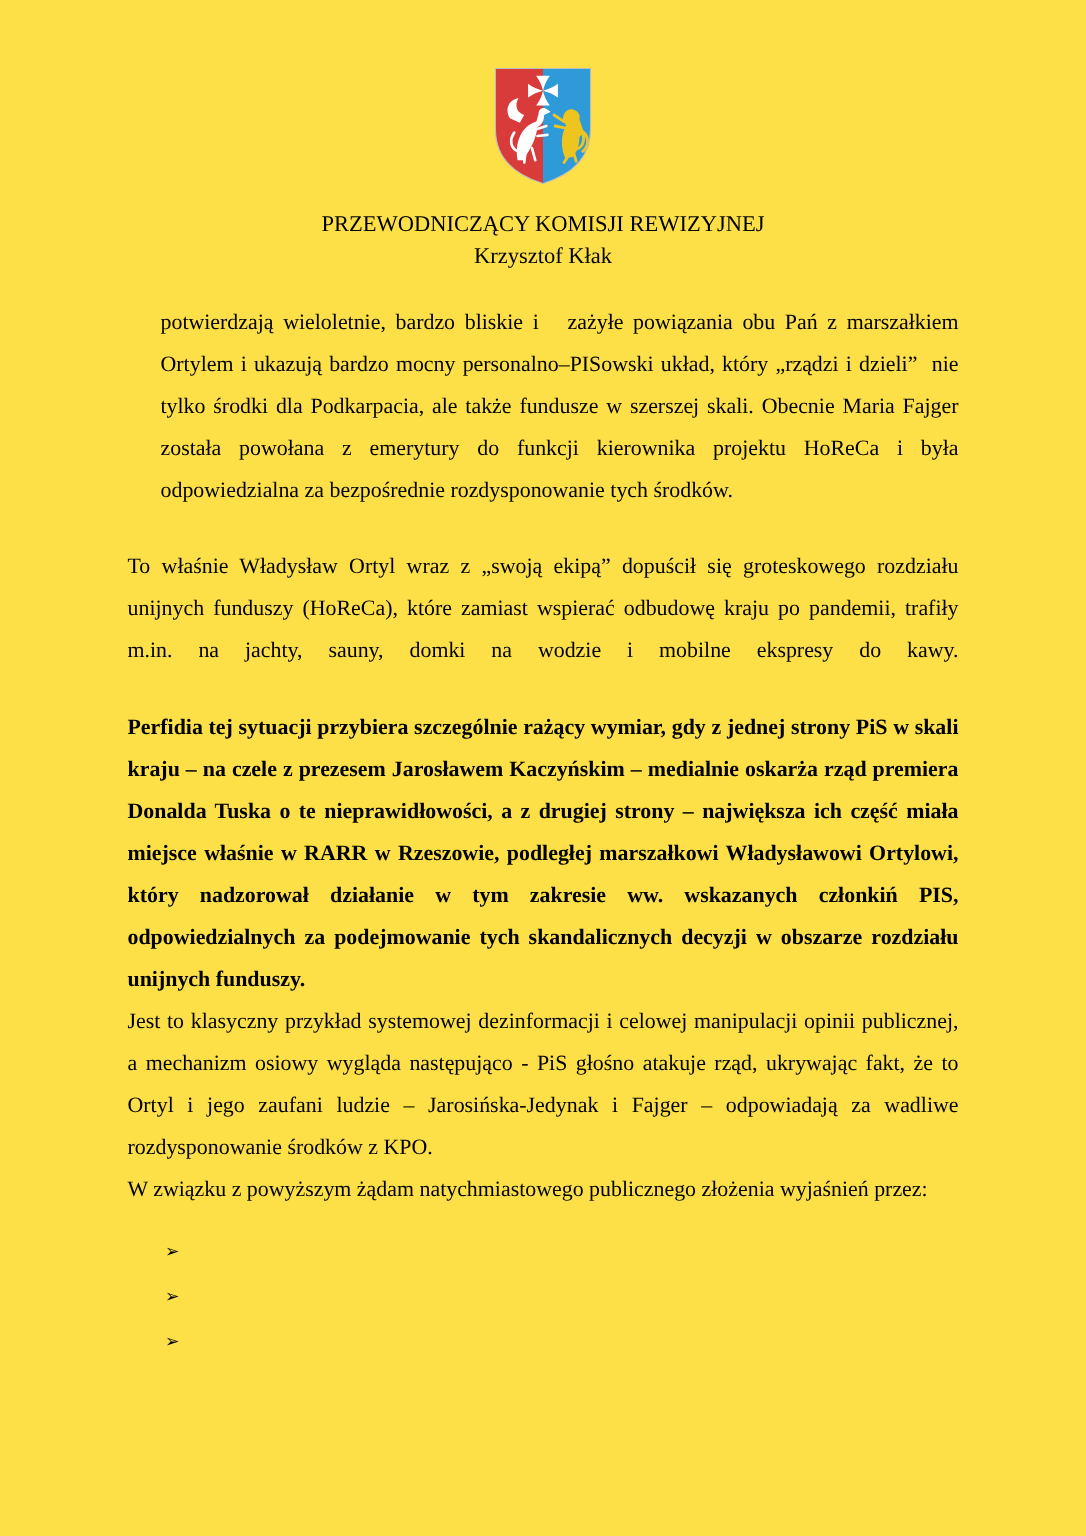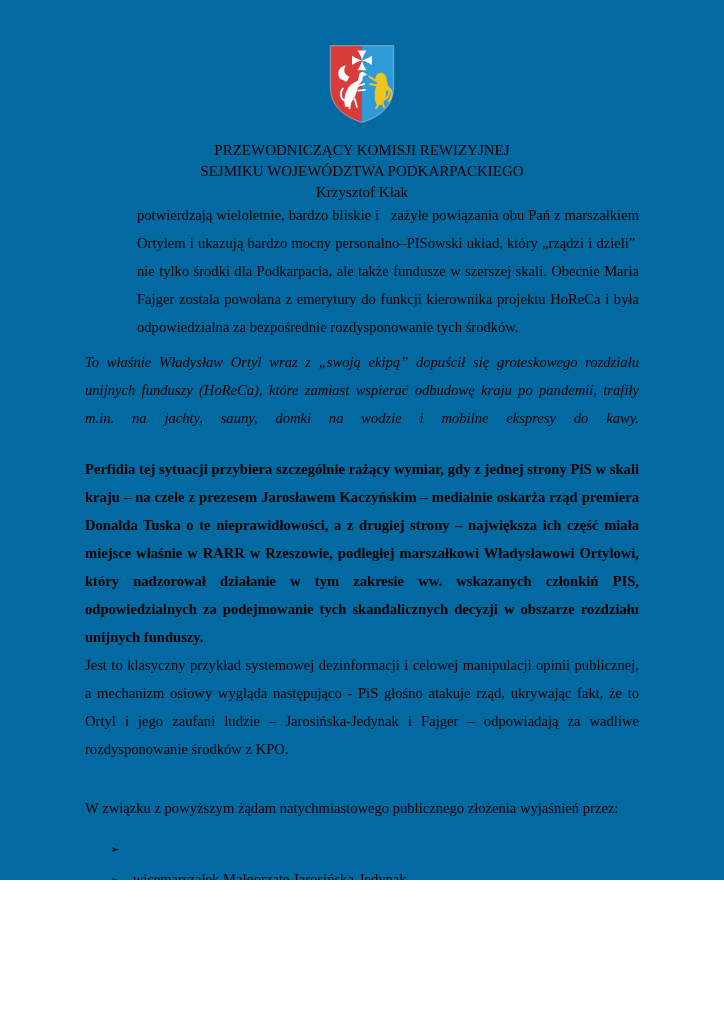--- a/index.html
+++ b/index.html
@@ -1,43 +1,43 @@
 <!DOCTYPE html>
 <html><head>
 <meta charset="utf-8">
 <style>
   html,body{margin:0;padding:0;background:#ffffff;}
   .page{
     position:relative;
-    width:724px;height:880px;
-    background:#0369a1;
+    width:724px;height:1024px;
+    background:#fde047;
     font-family:"Liberation Serif","DejaVu Serif",serif;
     color:#000;
     overflow:hidden;
   }
   .crest{
     position:absolute;top:42px;left:0;width:100%;
     display:flex;justify-content:center;
   }
   .header{
     position:absolute;top:140px;left:0;width:100%;
     text-align:center;
     font-size:15px;line-height:21px;
     white-space:nowrap;
   }
   .content{
     position:absolute;top:201px;left:85px;width:554px;
     font-size:14.6px;line-height:28px;
     text-align:justify;text-justify:inter-word;
   }
   .para{margin:0;}
-  .para-first{margin-left:52px;}
+  .para-first{margin-left:22px;}
   .stretch-last{text-align-last:justify;}
-  .gap-sm{margin-top:7px;font-style:italic;}
-  .gap-md{margin-top:31px;}
+  .gap-sm{margin-top:23px;}
+  .gap-md{margin-top:0;}
   .gap-lg{margin-top:23px;font-weight:bold;}
   .bullet-list{
     list-style:none;margin:12px 0 0 0;padding:0 0 0 25px;
     text-align:left;
   }
   .bullet-item{
     display:flex;align-items:baseline;gap:13px;
     line-height:30px;
   }
   .bullet-marker{
@@ -77,38 +77,36 @@
           <path d="M70,86 C66,77 66,64 71,57 L68,51 C68,45 72,41 77,42 C82,43 84,47 83,51 L85,57 C87,61 86,65 83,67 C83,74 81,80 77,85 Z"></path>
           <path d="M69,53 L60,47 M71,59 L61,57 M73,84 L69,90 M78,82 L80,89 M80,78 C87,76 89,67 84,61 C91,64 93,74 86,80" fill="none" stroke-width="2.6" stroke-linecap="round" stroke="#eec41f"></path>
         </g>
       </g>
       <path d="M7,5 H93 V60 C93,86 76,101 50,109 C24,101 7,86 7,60 Z" fill="none" stroke-width="1" stroke="#bdbdbd"></path>
     </svg>
   </div>
 
   <div class="header">
     <div>PRZEWODNICZĄCY KOMISJI REWIZYJNEJ</div>
-    <div>SEJMIKU WOJEWÓDZTWA PODKARPACKIEGO</div>
     <div>Krzysztof Kłak</div>
   </div>
 
   <div class="content">
     <p class="para para-first">potwierdzają wieloletnie, bardzo bliskie i &nbsp;&nbsp;zażyłe powiązania obu Pań z marszałkiem Ortylem i ukazują bardzo mocny personalno–PISowski układ, który „rządzi i dzieli”&nbsp; nie tylko środki dla Podkarpacia, ale także fundusze w szerszej skali. Obecnie Maria Fajger została powołana z emerytury do funkcji kierownika projektu HoReCa i była odpowiedzialna za bezpośrednie rozdysponowanie tych środków.</p>
     <p class="para gap-sm stretch-last">To właśnie Władysław Ortyl wraz z „swoją ekipą” dopuścił się groteskowego rozdziału unijnych funduszy (HoReCa), które zamiast wspierać odbudowę kraju po pandemii, trafiły m.in. na jachty, sauny, domki na wodzie i mobilne ekspresy do kawy.</p>
     <p class="para gap-lg">Perfidia tej sytuacji przybiera szczególnie rażący wymiar, gdy z jednej strony PiS w skali kraju – na czele z prezesem Jarosławem Kaczyńskim – medialnie oskarża rząd premiera Donalda Tuska o te nieprawidłowości, a z drugiej strony – największa ich część miała miejsce właśnie w RARR w Rzeszowie, podległej marszałkowi Władysławowi Ortylowi, który nadzorował działanie w tym zakresie ww. wskazanych członkiń PIS, odpowiedzialnych za podejmowanie tych skandalicznych decyzji w obszarze rozdziału unijnych funduszy.</p>
     <p class="para">Jest to klasyczny przykład systemowej dezinformacji i celowej manipulacji opinii publicznej, a mechanizm osiowy wygląda następująco - PiS głośno atakuje rząd, ukrywając fakt, że to Ortyl i jego zaufani ludzie – Jarosińska-Jedynak i Fajger – odpowiadają za wadliwe rozdysponowanie środków z KPO.</p>
     <p class="para gap-md">W związku z powyższym żądam natychmiastowego publicznego złożenia wyjaśnień przez:</p>
 
     <ul class="bullet-list">
       <li class="bullet-item">
         <span class="bullet-marker">➢</span>
       </li>
       <li class="bullet-item">
         <span class="bullet-marker">➢</span>
-        <span>wicemarszałek Małgorzatę Jarosińską-Jedynak,</span>
       </li>
       <li class="bullet-item">
         <span class="bullet-marker">➢</span>
       </li>
     </ul>
   </div>
 
 </div>
 
 </body></html>

